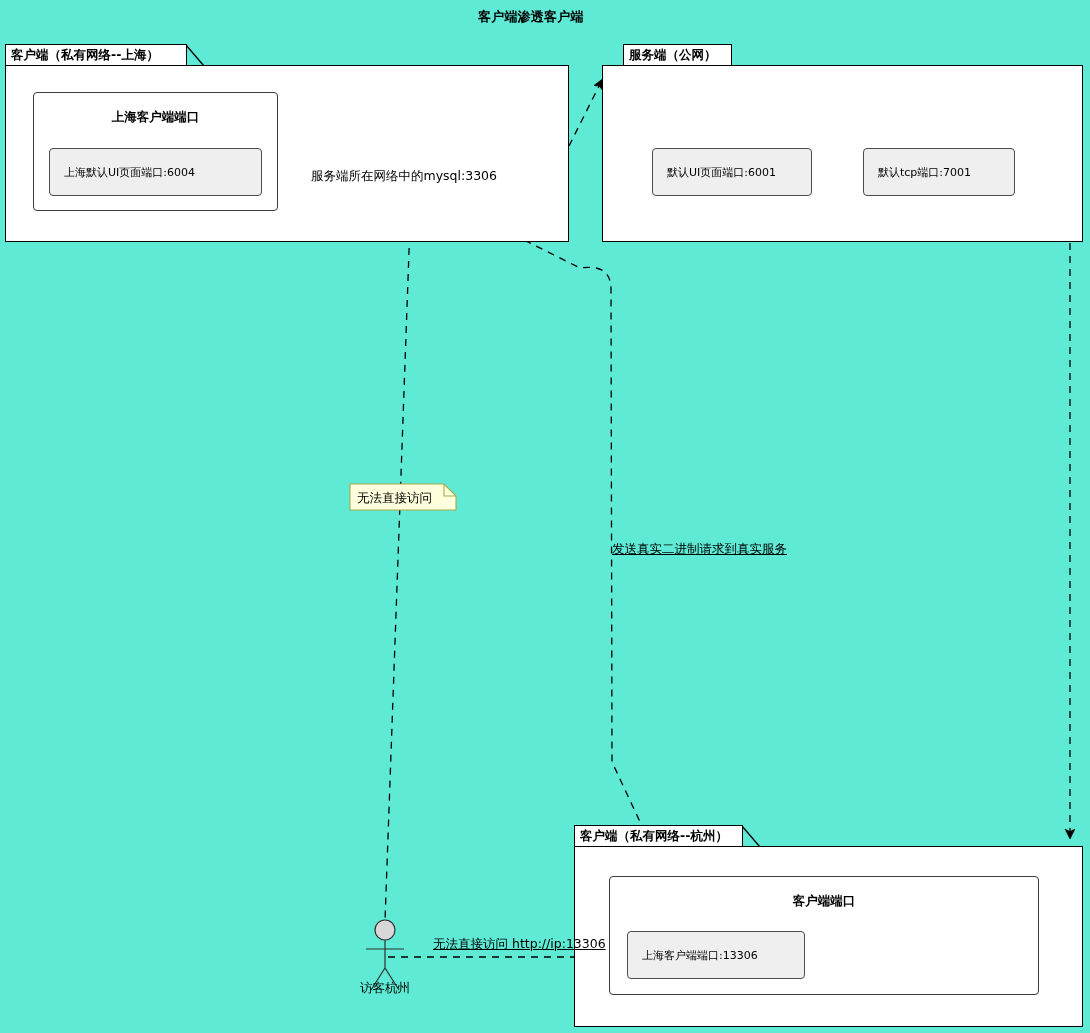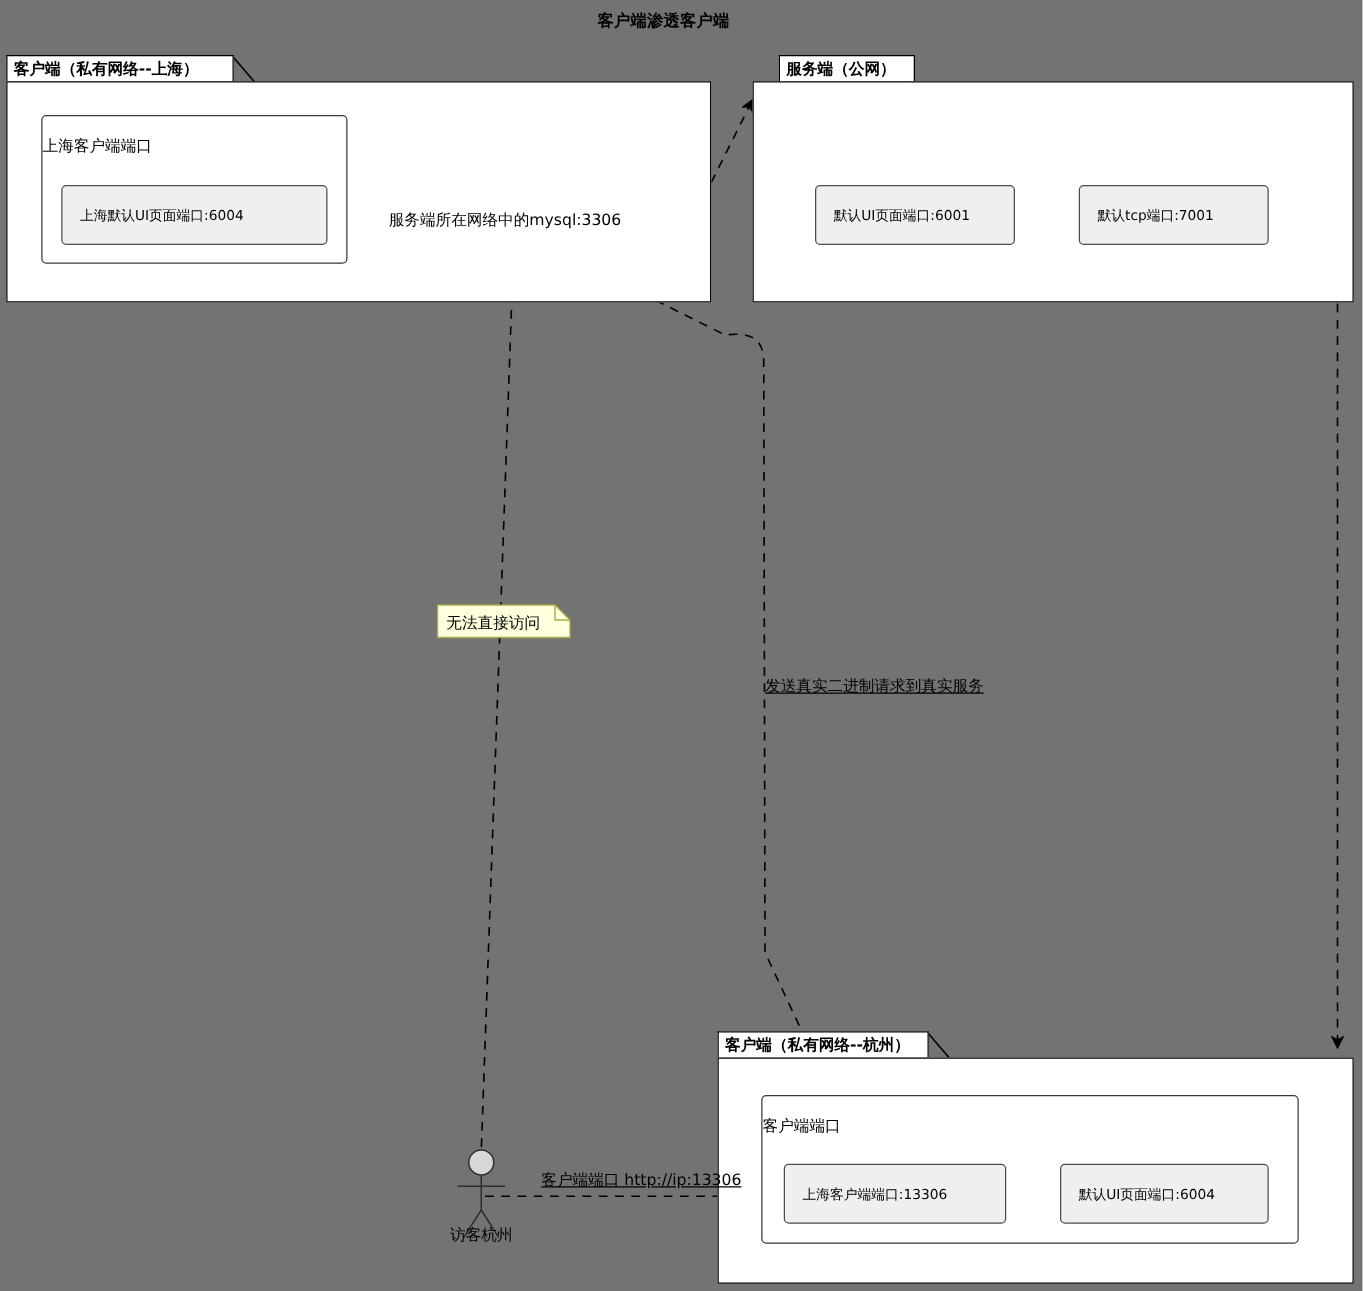--- a/index.html
+++ b/index.html
@@ -9,21 +9,21 @@
   }
   body {
     font-family: "DejaVu Sans", "Liberation Sans", sans-serif;
     color: #000000;
   }
   #canvas {
     position: relative;
     width: 1090px;
     height: 1033px;
     overflow: hidden;
-    background: #737373;
+    background: #5eead4;
   }
   #edges {
     position: absolute;
     left: 0;
     top: 0;
     width: 1090px;
     height: 1033px;
     pointer-events: none;
   }
 
@@ -74,22 +74,23 @@
     background: #ffffff;
   }
   .component.filled {
     background: #efefef;
     border-color: #4d4d4d;
   }
   .component-title {
     position: absolute;
     left: 0;
     right: 0;
-    font-size: 12.5px;
-    font-weight: normal;
+    text-align: center;
+    font-size: 12.5px;
+    font-weight: bold;
     white-space: nowrap;
   }
   .component-label {
     position: absolute;
     font-size: 11px;
     white-space: nowrap;
   }
   .db-label {
     position: absolute;
     left: 0;
@@ -259,24 +260,21 @@
     </div>
     <div class="pkg-body" style="left:574px; top:846px; width:509px; height:181px;"></div>
   </div>
 
   <div class="component" style="left:609px; top:876px; width:430px; height:119px;">
     <div class="component-title" style="top:16px;">客户端端口</div>
   </div>
   <div class="component filled" style="left:627px; top:931px; width:178px; height:48px;">
     <div class="component-label" style="left:14px; top:16px;">上海客户端端口:13306</div>
   </div>
-  <div class="component filled" style="left:848px; top:931px; width:167px; height:48px;">
-    <div class="component-label" style="left:14px; top:16px;">默认UI页面端口:6004</div>
-  </div>
 
   <div class="note-label" style="left:357px; top:490px;">无法直接访问</div>
 
   <div class="actor-label" style="left:335px; top:980px; width:100px;">访客杭州</div>
 
   <div class="edge-label" style="left:612px; top:541px;">发送真实二进制请求到真实服务</div>
-  <div class="edge-label" style="left:433px; top:936px;">客户端端口 http://ip:13306</div>
+  <div class="edge-label" style="left:433px; top:936px;">无法直接访问 http://ip:13306</div>
 
 </div>
 
 </body></html>

